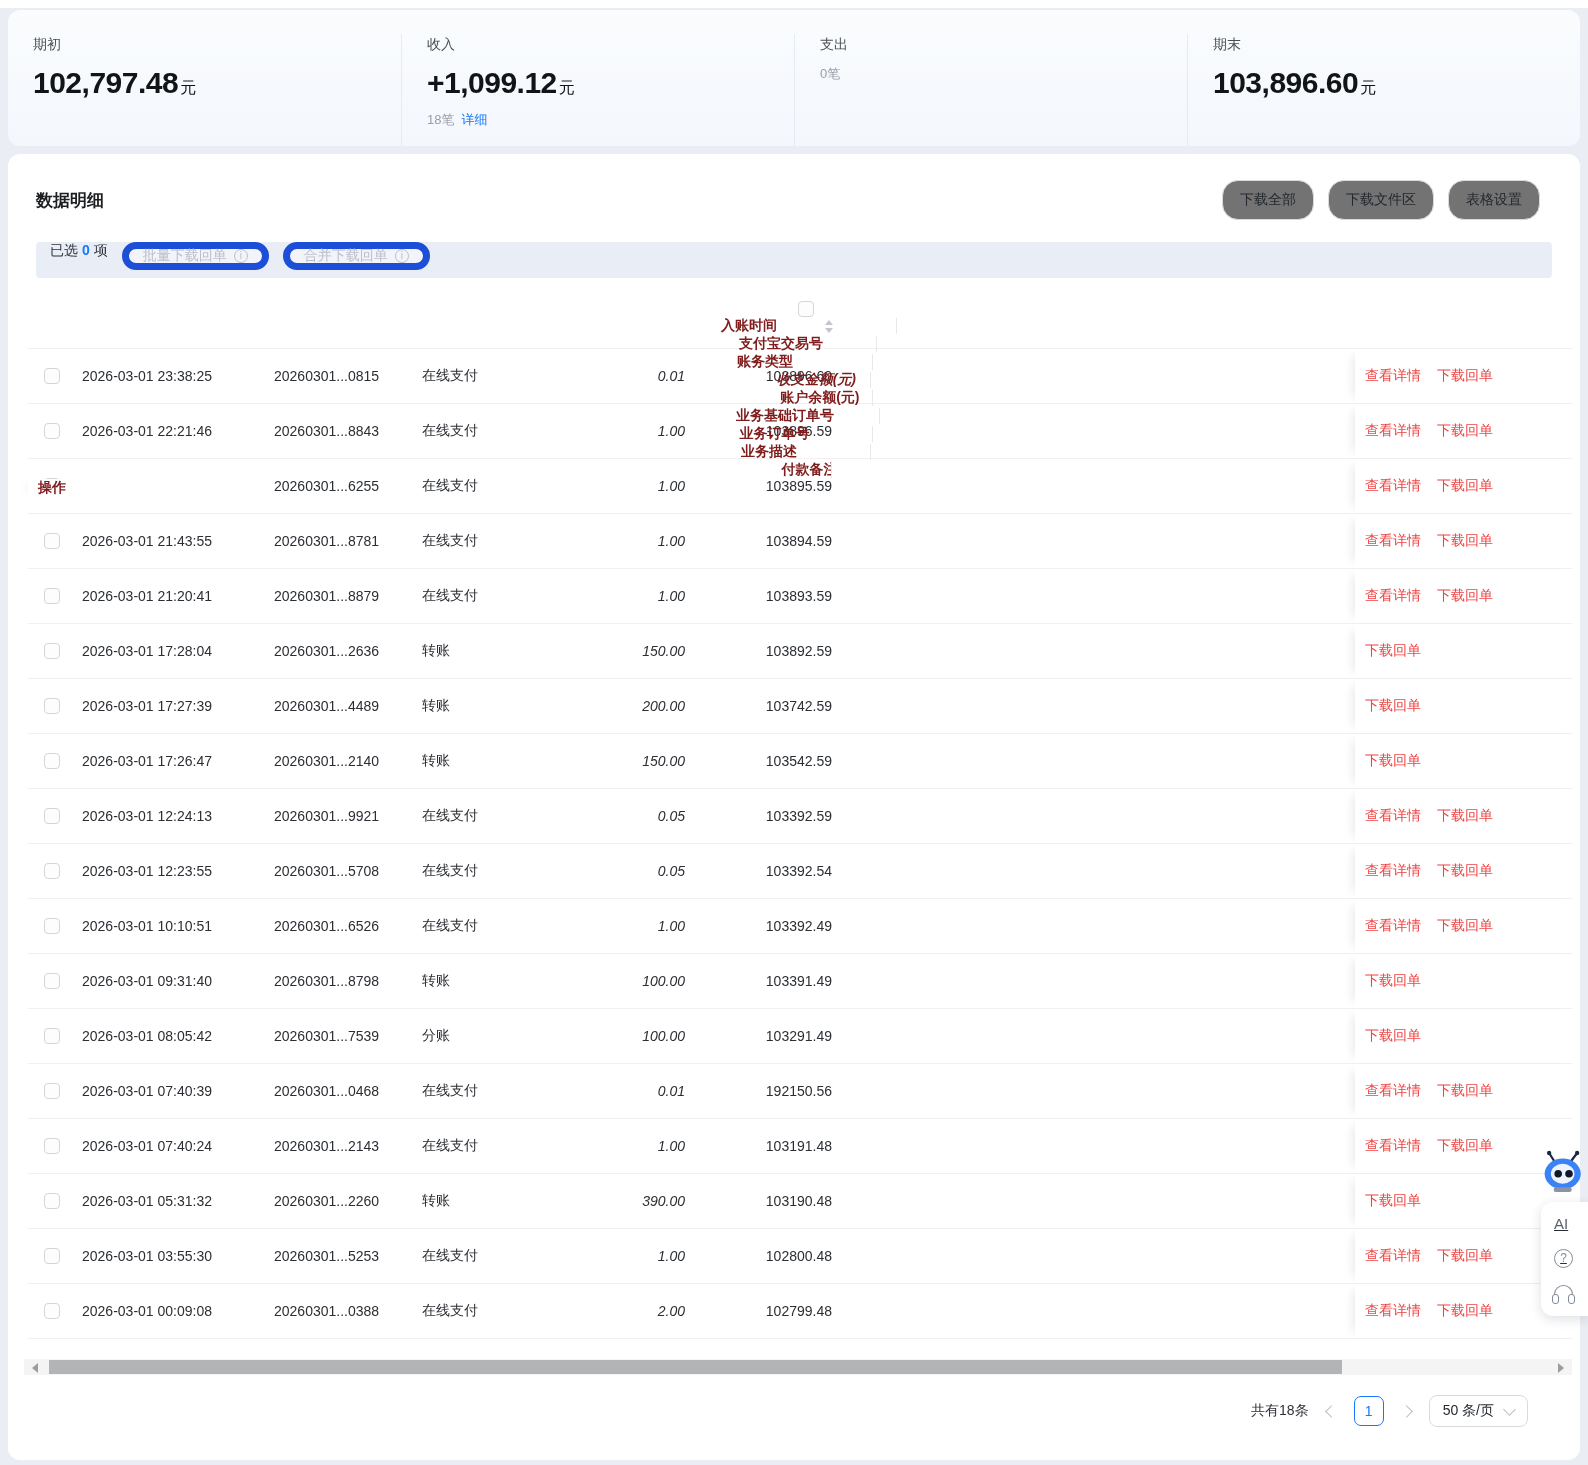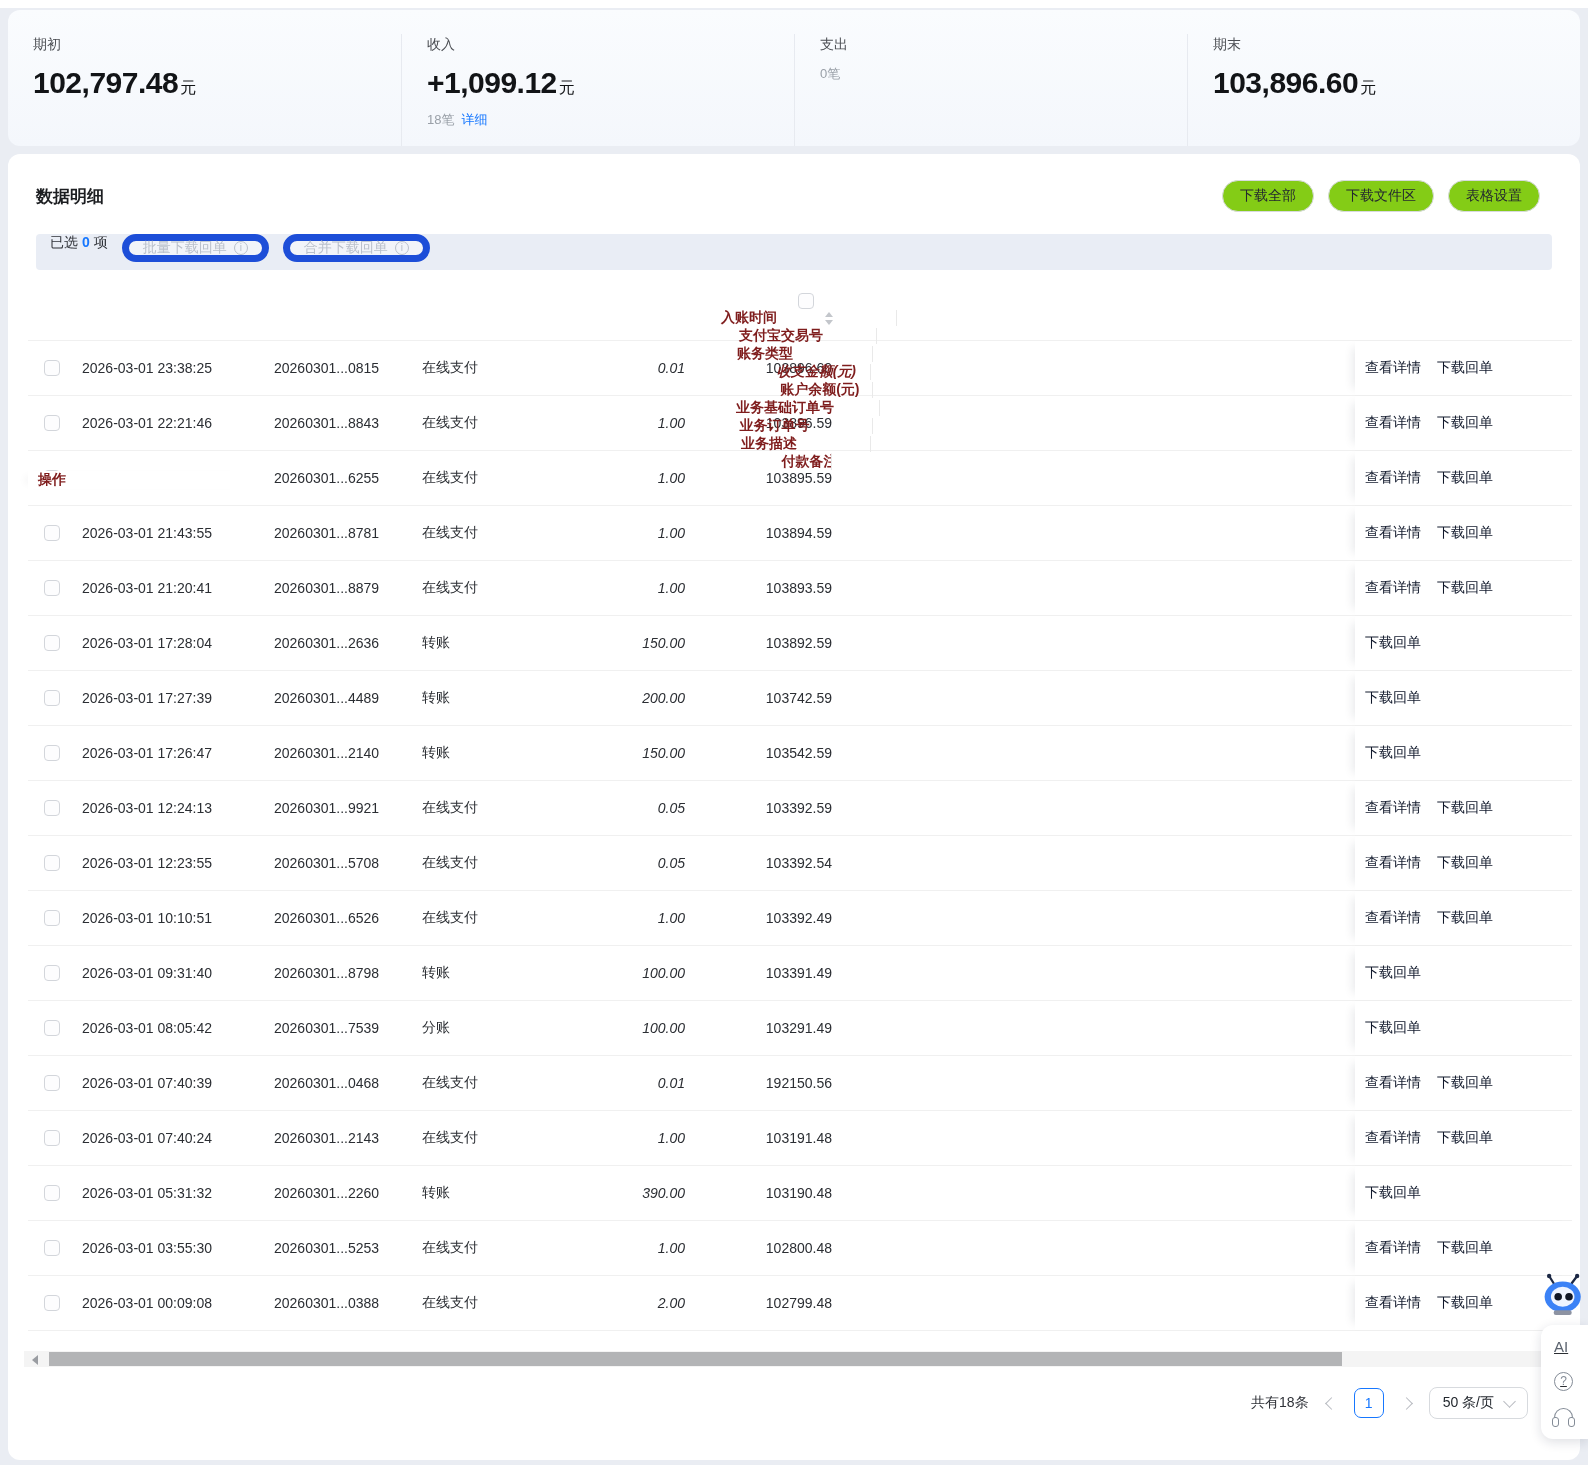--- a/index.html
+++ b/index.html
@@ -24,22 +24,22 @@
   .sum-unit { font-size:16px; font-weight:400; margin-left:2px; }
   .sum-sub { margin-top:11px; font-size:13px; color:#9aa0a8; }
   .sum-link { color:#1677ff; margin-left:7px; cursor:pointer; }
 
   
   .panel { margin:0 8px; background:#ffffff; border-radius:12px; height:1306px; position:relative; }
   .panel-head { display:flex; justify-content:space-between; align-items:center; padding:26px 40px 0 28px; }
   .panel-title { font-size:17px; font-weight:700; color:#1c1e21; }
   .head-buttons { display:flex; gap:14px; }
   .pill-btn {
-    height:32px; padding:0 17px; border:1px solid #d7dade; border-radius:16px;
-    background:#84cc16; font-size:14px; color:#24292f; display:flex; align-items:center; cursor:pointer;
+    height:40px; padding:0 17px; border:1px solid #d7dade; border-radius:16px;
+    background:#737373; font-size:14px; color:#24292f; display:flex; align-items:center; cursor:pointer;
   }
 
   .toolbar {
     margin:22px 28px 0; height:36px; background:#e9edf5; border-radius:4px;
     display:flex; padding:0 14px; gap:14px;
   }
   .selected-text { font-size:14px; color:#2e3137; }
   .selected-count { color:#1677ff; font-weight:700; margin:0 4px; }
   .toolbar-btn {
     height:28px; padding:0 14px; border:7px solid #1d4ed8; border-radius:14px;
@@ -74,21 +74,21 @@
   }
   .t-header .cell { position:relative; }
   .t-header .cell:not(.c-check):not(.c-action)::after {
     content:""; position:absolute; right:0; top:50%; transform:translateY(-50%);
     width:1px; height:16px; background:#e9e9e9;
   }
   .checkbox { width:16px; height:16px; border:1px solid #d3d6db; border-radius:4px; background:#fdfdfe; cursor:pointer; }
   .sorter { display:flex; flex-direction:column; gap:3px; margin-left:48px; cursor:pointer; }
   .caret-up { width:0; height:0; border-left:4px solid transparent; border-right:4px solid transparent; border-bottom:5px solid #c3c6cb; }
   .caret-down { width:0; height:0; border-left:4px solid transparent; border-right:4px solid transparent; border-top:5px solid #c3c6cb; }
-  .link { color:#0f172a; cursor:pointer; }
+  .link { color:#ef4444; cursor:pointer; }
 
   
   .hscroll { margin:20px 8px 0 16px; height:16px; position:relative; background:#f4f4f4; }
   .hs-thumb { position:absolute; left:25px; top:1px; width:1293px; height:14px; background:#b3b4b6; }
   .hs-arrow { position:absolute; top:4px; width:0; height:0; cursor:pointer; }
   .hs-left { left:8px; border-top:5px solid transparent; border-bottom:5px solid transparent; border-right:6px solid #9a9da2; }
   .hs-right { right:8px; border-top:5px solid transparent; border-bottom:5px solid transparent; border-left:6px solid #9a9da2; }
 
   
   .pagination { display:flex; align-items:center; justify-content:flex-end; gap:18px; margin:20px 52px 0 0; font-size:14px; color:#2e3137; }
@@ -99,21 +99,21 @@
     min-width:30px; height:30px; border:1px solid #1677ff; border-radius:7px; color:#1677ff;
     display:flex; align-items:center; justify-content:center; background:#fff; cursor:pointer;
   }
   .pg-size {
     height:32px; padding:0 13px; border:1px solid #d7dade; border-radius:8px; background:#fff;
     display:flex; align-items:center; gap:11px; cursor:pointer; color:#24292f;
   }
   .pg-size .pg-chevron { transform:rotate(45deg); margin-top:-4px; }
 
   
-  .ai-widget { position:absolute; right:0; top:1272px; width:47px;text-decoration:underline; }
+  .ai-widget { position:absolute; right:0; top:1149px; width:47px;text-decoration:underline; }
   .ai-panel {
     margin-top:3px; width:47px; background:#fff; border-radius:12px 0 0 12px;
     box-shadow:0 3px 12px rgba(20,30,60,0.14); padding:13px 0 12px 13px;
     display:flex; flex-direction:column; gap:17px; font-size:15px; color:#5b636e;
   }
   .help-icon, .headset-icon {
     width:19px; height:19px; border:1.5px solid #848c97; border-radius:50%;
     font-size:12px; line-height:17px; text-align:center; color:#848c97; cursor:pointer;
   }
   .help-icon::before { content:"?"; }

